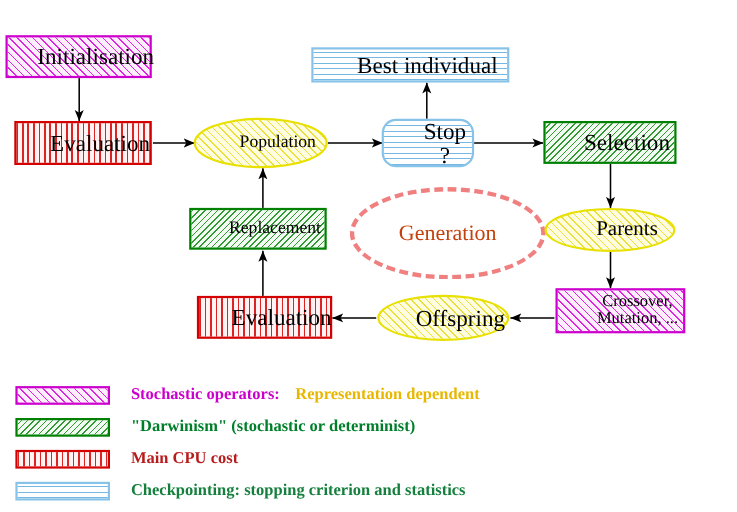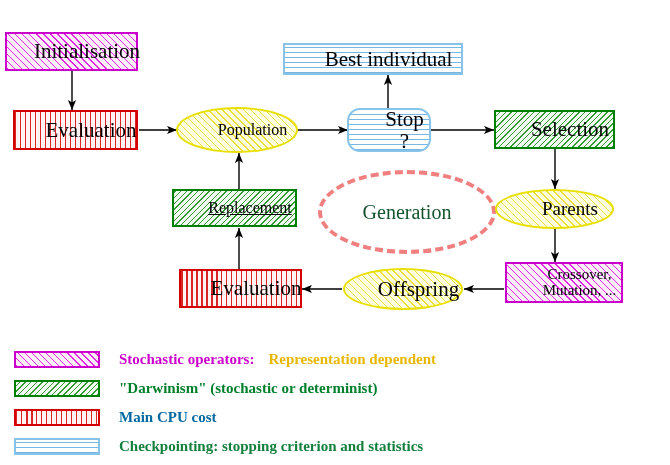--- a/index.html
+++ b/index.html
@@ -64,21 +64,21 @@
 
   .ellipse{border-radius:50%;}
   .rounded{border-radius:13px;}
 
   .gen-ellipse{
     position:absolute;
     border:4px dashed #f08080;
     border-radius:50%;
     background:transparent;
     display:flex;align-items:center;justify-content:center;
-    color:#14532d;
+    color:#c2410c;
     font-family:"Liberation Serif", serif;
     z-index:1;
   }
 
   
   #legend{position:absolute;left:0;top:330px;width:670px;height:135px;z-index:4;}
   .legend-row{position:absolute;left:14px;height:22px;display:flex;align-items:center;}
   .swatch{
     width:86px;height:17px;box-sizing:border-box;flex:0 0 auto;
   }
@@ -164,21 +164,21 @@
   </div>
 
   <div class="node fill-yellow ellipse" style="left:343px;top:268px;width:120px;height:42px;font-size:21px;">
     <span>Offspring</span>
   </div>
 
   <div class="node fill-red" style="left:179px;top:269px;width:123px;height:39px;font-size:21px;">
     <span>Evaluation</span>
   </div>
 
-  <div class="node fill-green" style="left:172px;top:189px;width:125px;height:38px;font-size:16px;text-decoration:underline;">
+  <div class="node fill-green" style="left:172px;top:189px;width:125px;height:38px;font-size:16px;">
     <span>Replacement</span>
   </div>
 
   <div id="legend">
 
     <div class="legend-row" style="top:18px;">
       <span class="swatch fill-magenta"></span>
       <span class="legend-text">
         <span style="color:#cc00cc;">Stochastic operators:</span><span class="t2" style="color:#e8b800;">Representation dependent</span>
       </span>
@@ -187,21 +187,21 @@
     <div class="legend-row" style="top:47px;">
       <span class="swatch fill-green"></span>
       <span class="legend-text">
         <span style="color:#007f2a;">"Darwinism" (stochastic or determinist)</span>
       </span>
     </div>
 
     <div class="legend-row" style="top:76px;">
       <span class="swatch fill-red"></span>
       <span class="legend-text">
-        <span style="color:#0369a1;">Main CPU cost</span>
+        <span style="color:#b91c1c;">Main CPU cost</span>
       </span>
     </div>
 
     <div class="legend-row" style="top:105px;">
       <span class="swatch fill-blue"></span>
       <span class="legend-text">
         <span style="color:#15803d;">Checkpointing: stopping criterion and statistics</span>
       </span>
     </div>
 

